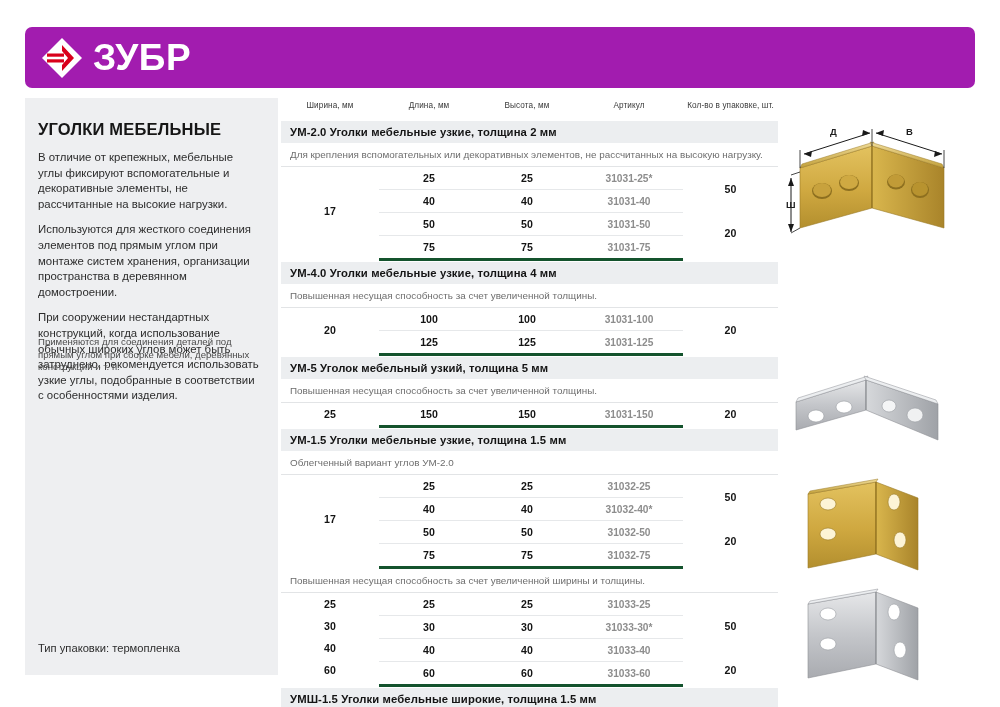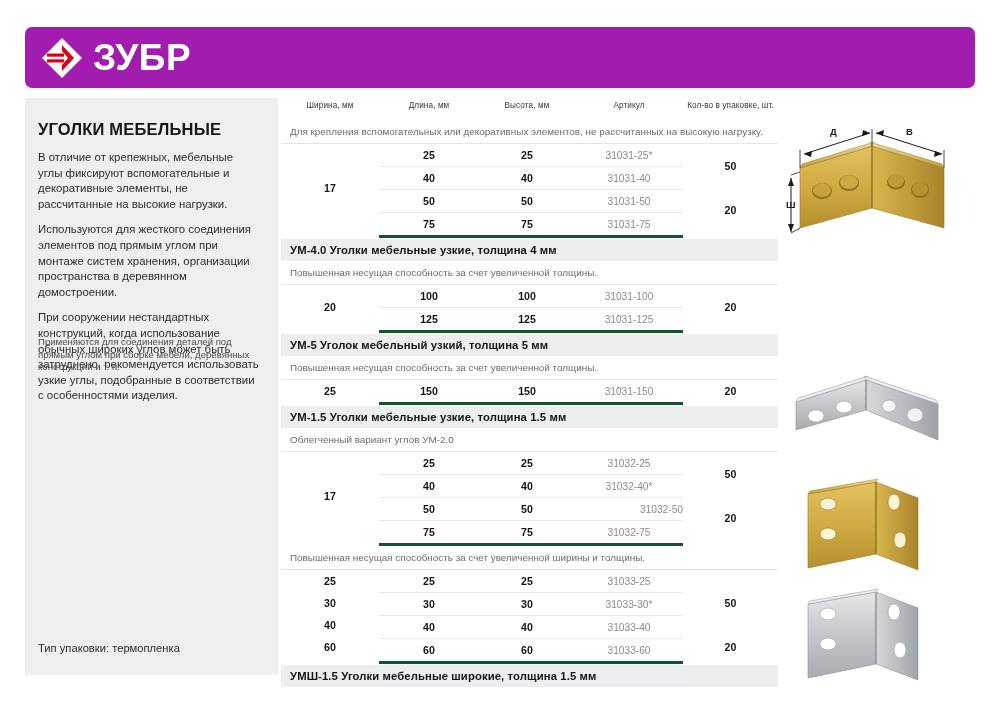--- a/index.html
+++ b/index.html
@@ -91,21 +91,21 @@
   .rows{flex:0 0 auto;}
   .row{
     display:flex;height:22px;align-items:center;
     border-bottom:1px solid #e6e8ea;
   }
   .row:last-child{border-bottom:3px solid #14532d;}
   .row .v{
     font-size:10.6px;font-weight:bold;color:#141414;text-align:center;
   }
   .row .art{
-    font-size:10.2px;font-weight:normal;color:#8d8d8d;text-align:center;
+    font-size:10.2px;font-weight:bold;color:#8d8d8d;text-align:center;
   }
   .qty-col{display:flex;flex-direction:column;}
   .qty{
     display:flex;align-items:center;justify-content:center;
     font-size:10.6px;font-weight:bold;color:#141414;
   }
   .wcol-wrap{display:flex;flex-direction:column;}
   .wcell{display:flex;align-items:center;justify-content:center;
     font-size:10.6px;font-weight:bold;color:#141414;}
 
@@ -159,20 +159,21 @@
 
   <div class="table">
     <div class="thead">
       <div class="c1">Ширина, мм</div>
       <div class="c2">Длина, мм</div>
       <div class="c3">Высота, мм</div>
       <div class="c4">Артикул</div>
       <div class="c5">Кол-во в упаковке, шт.</div>
     </div>
     <div id="sections-host">
+        <div class="sec-head">УМ-2.0  Уголки мебельные узкие, толщина 2 мм</div>
         <div class="sec-desc">Для крепления вспомогательных или декоративных элементов, не рассчитанных на высокую нагрузку.</div>
         <div class="grp">
           <div class="wcol-wrap" style="width: 98px;">
             <div class="wcell" style="height: 88px;">17</div>
           </div>
           <div class="rows" style="width: 304px;">
             <div class="row">
               <div class="v" style="width: 100px;">25</div>
               <div class="v" style="width: 96px;">25</div>
               <div class="art" style="width: 108px;">31031-25*</div>
@@ -250,21 +251,21 @@
               <div class="art" style="width: 108px;">31032-25</div>
             </div>
             <div class="row">
               <div class="v" style="width: 100px;">40</div>
               <div class="v" style="width: 96px;">40</div>
               <div class="art" style="width: 108px;">31032-40*</div>
             </div>
             <div class="row">
               <div class="v" style="width: 100px;">50</div>
               <div class="v" style="width: 96px;">50</div>
-              <div class="art" style="width: 108px; text-align: right;">31032-50</div>
+              <div class="art" style="width: 108px;">31032-50</div>
             </div>
             <div class="row">
               <div class="v" style="width: 100px;">75</div>
               <div class="v" style="width: 96px;">75</div>
               <div class="art" style="width: 108px;">31032-75</div>
             </div>
           </div>
           <div class="qty-col" style="width: 95px;">
             <div class="qty" style="height: 44px;">50</div>
             <div class="qty" style="height: 44px;">20</div>

